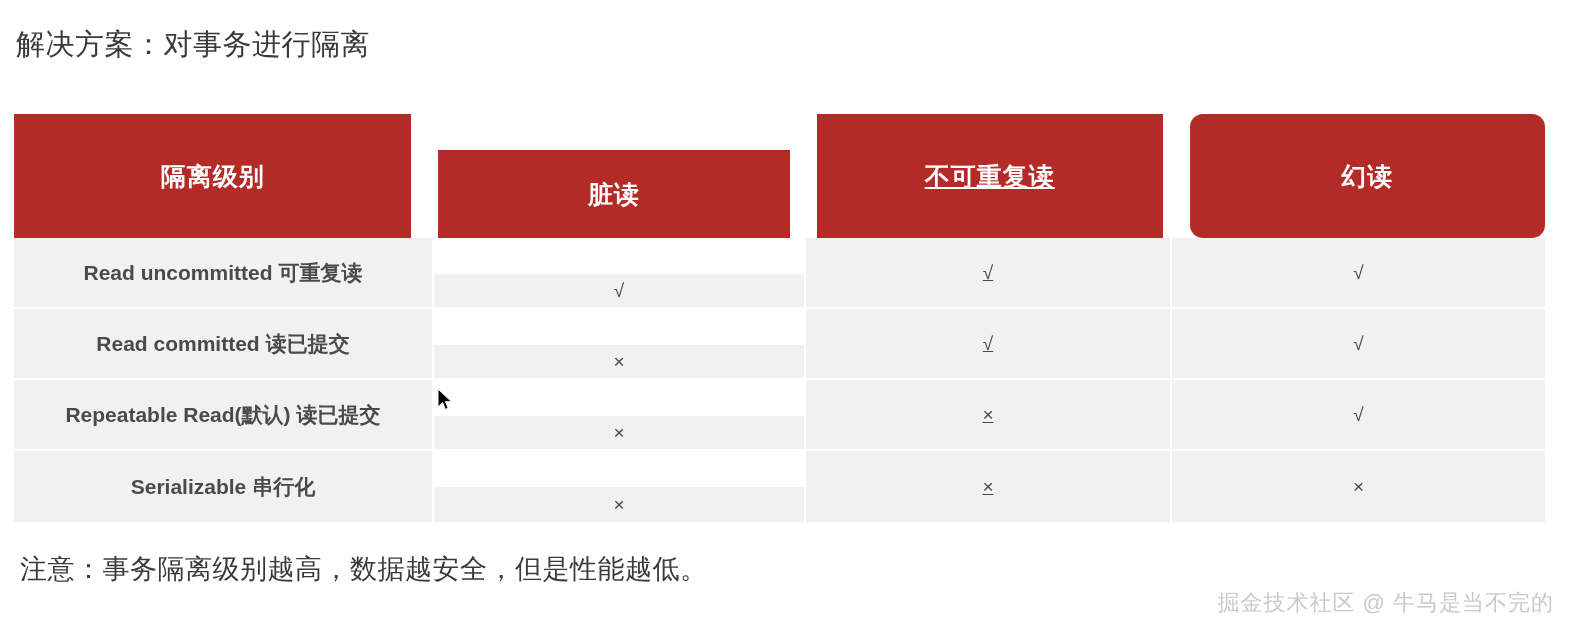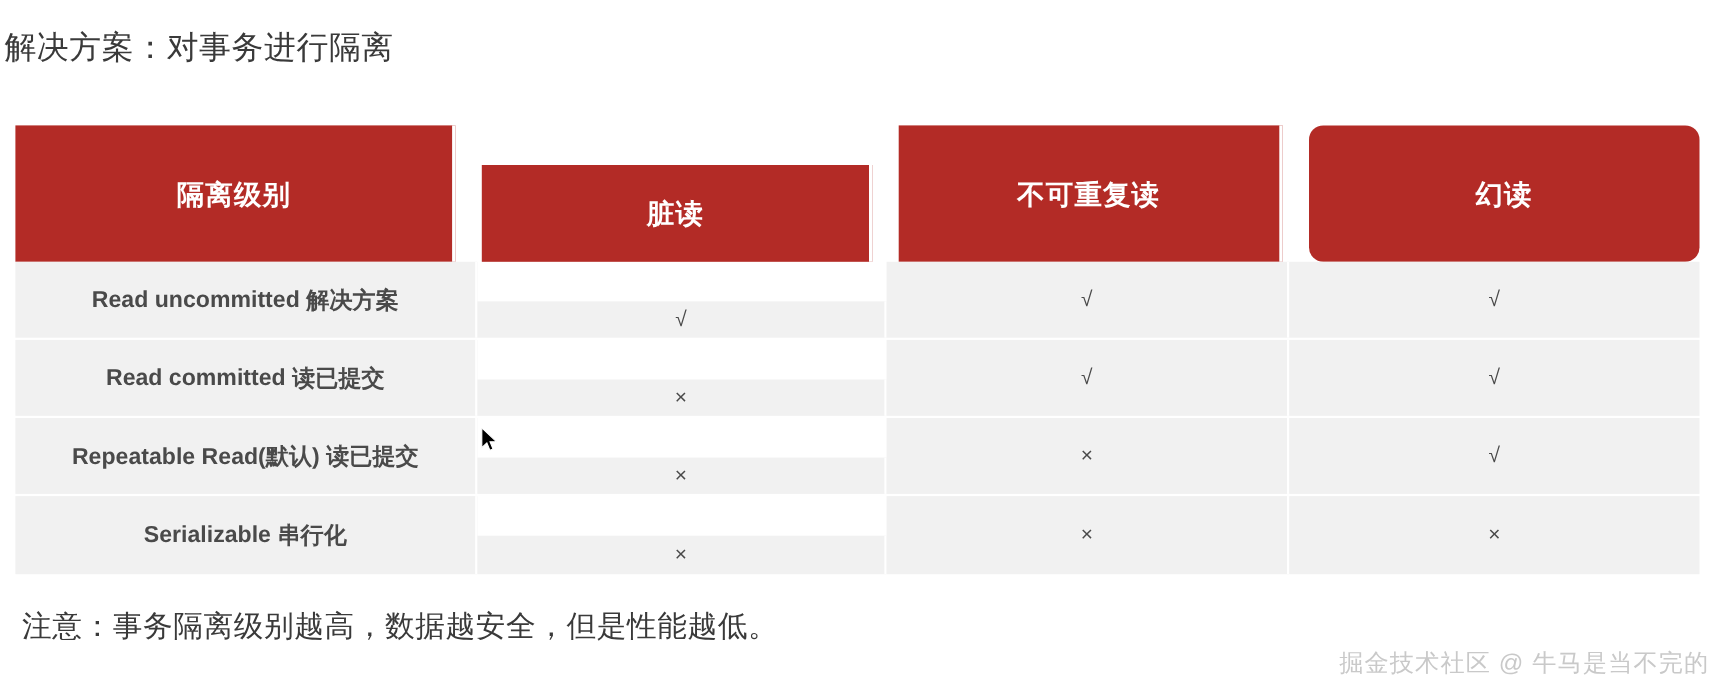--- a/index.html
+++ b/index.html
@@ -15,21 +15,21 @@
   #page {
     position: relative;
     width: 1570px;
     height: 634px;
     background: #ffffff;
   }
 
   
   .page-title {
     position: absolute;
-    left: 4px;
+    left: 16px;
     top: 24px;
     font-size: 29px;
     line-height: 40px;
     color: #3a3a3a;
     letter-spacing: 0.5px;
     white-space: nowrap;
   }
 
   
   .iso-table {
@@ -86,21 +86,21 @@
     align-items: center;
     justify-content: center;
     text-align: center;
     white-space: nowrap;
     overflow: hidden;
   }
 
   
   .col-0 { width: 420px; }
   .col-1 { width: 372px; margin-top: 36px; }
-  .col-2 { width: 366px; }
+  .col-2 { width: 366px; text-decoration: underline; }
   .col-3 { width: 373px; }
 
   .label-en { font-weight: bold; }
   .label-cn { font-weight: bold; margin-left: 6px; }
 
   
   .note {
     position: absolute;
     left: 20px;
     top: 550px;
@@ -144,21 +144,21 @@
     <div class="t-row t-head">
       <div class="t-cell col-0">隔离级别</div>
       <div class="t-cell col-1">脏读</div>
       <div class="t-cell col-2">不可重复读</div>
       <div class="t-cell col-3">幻读</div>
     </div>
 
     <div class="t-row t-body-row">
       <div class="t-cell col-0">
         <span class="label-en">Read uncommitted</span>
-        <span class="label-cn">解决方案</span>
+        <span class="label-cn">可重复读</span>
       </div>
       <div class="t-cell col-1 mark">√</div>
       <div class="t-cell col-2 mark">√</div>
       <div class="t-cell col-3 mark">√</div>
     </div>
 
     <div class="t-row t-body-row">
       <div class="t-cell col-0">
         <span class="label-en">Read committed</span>
         <span class="label-cn">读已提交</span>

